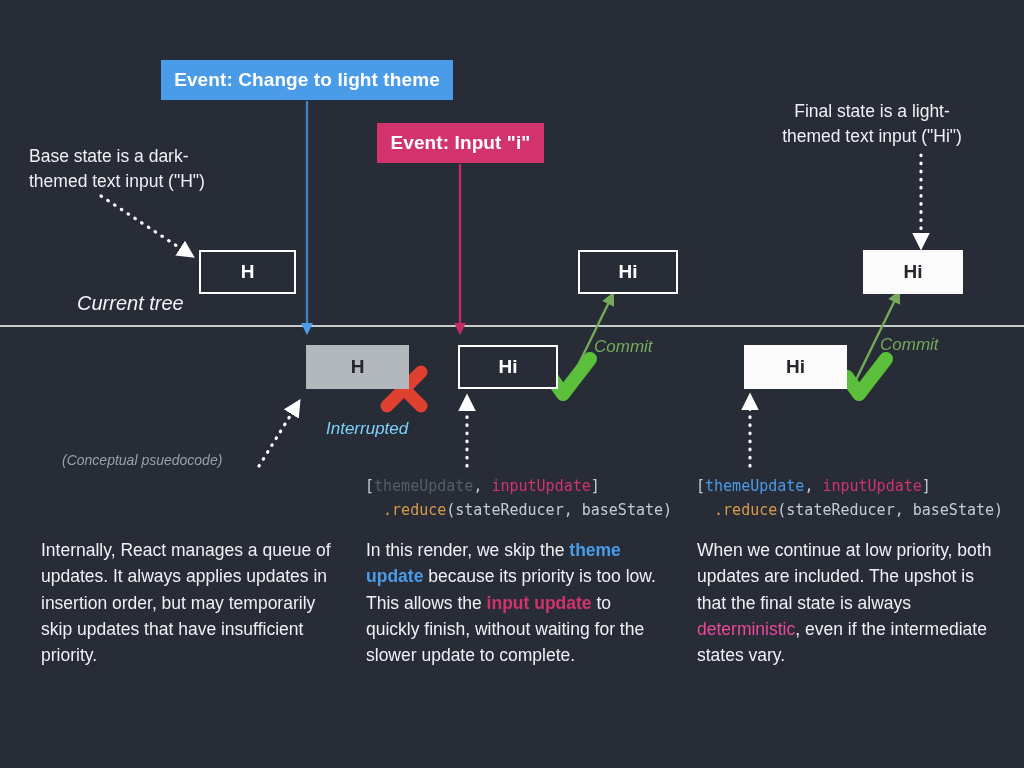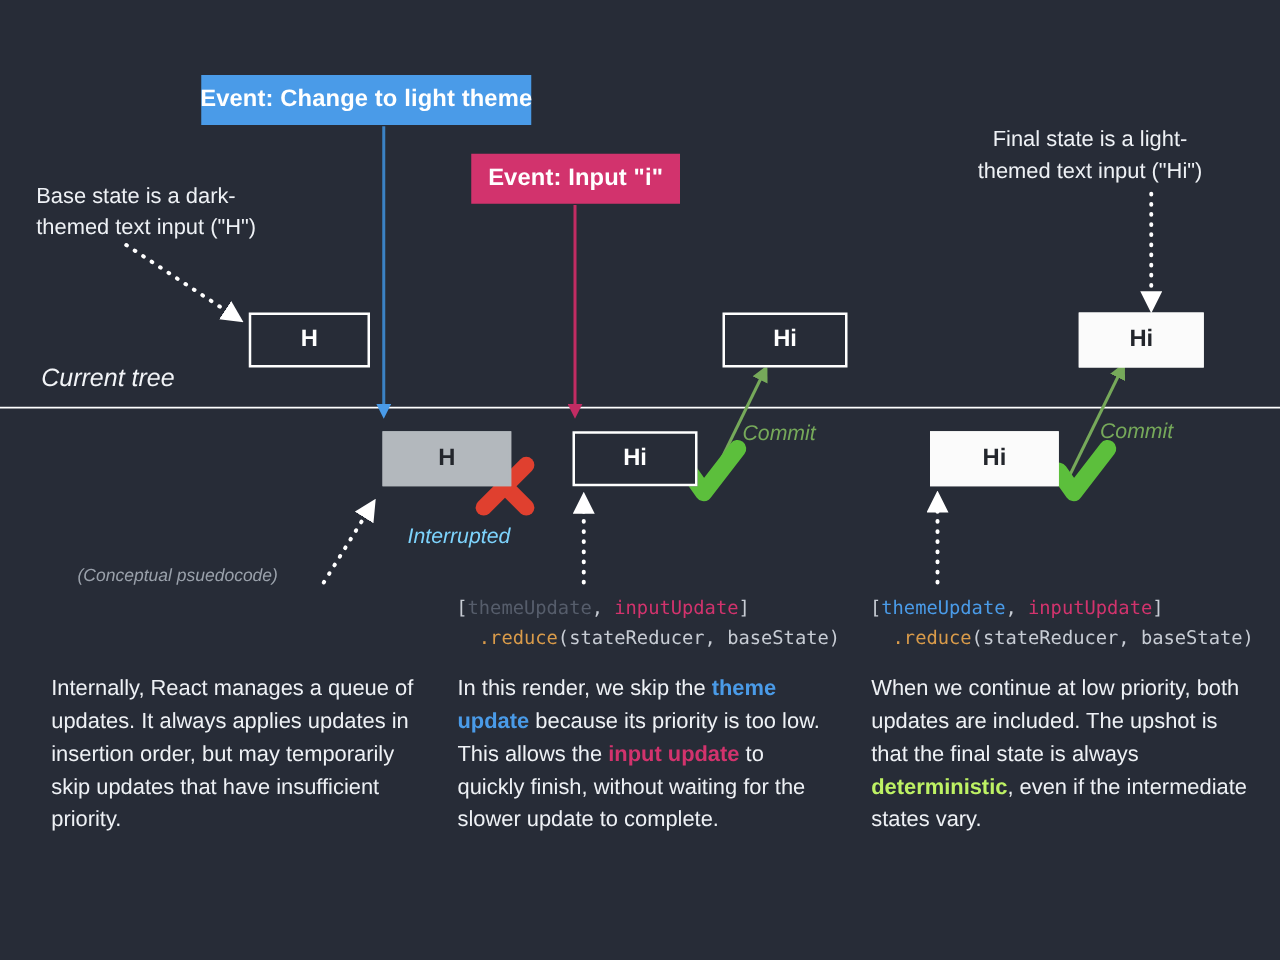--- a/index.html
+++ b/index.html
@@ -34,21 +34,21 @@
     font-size: 19px;
     font-weight: 600;
     letter-spacing: 0.1px;
     display: flex;
     align-items: center;
     justify-content: center;
     white-space: nowrap;
   }
   #event-theme {
     left: 161px; top: 60px;
-    width: 264px; height: 40px;
+    width: 292px; height: 40px;
     background: #4a9be8;
   }
   #event-input {
     left: 377px; top: 123px;
     width: 167px; height: 40px;
     background: #d2336d;
   }
 
   
   .note {
@@ -61,20 +61,21 @@
   #note-base { left: 29px; top: 144px; width: 250px; }
   #note-final { left: 752px; top: 99px; width: 240px; text-align: center; }
 
   
   .tree-label {
     position: absolute;
     font-style: italic;
     font-size: 20px;
     color: #f2f4f7;
     white-space: nowrap;
+    margin-left: 44px;
   }
   #label-current { left: 33px; top: 292px; }
   #label-wip { left: 33px; top: 338px; }
 
   
   .node-box {
     position: absolute;
     display: flex;
     align-items: center;
     justify-content: center;
@@ -155,21 +156,21 @@
     font-size: 17.5px;
     line-height: 1.5;
     color: #eef1f5;
   }
   #para-1 { left: 41px; top: 537px; width: 300px; }
   #para-2 { left: 366px; top: 537px; width: 300px; }
   #para-3 { left: 697px; top: 537px; width: 305px; }
 
   .hl-theme { color: #4a9be8; font-weight: 700; }
   .hl-input { color: #d2336d; font-weight: 700; }
-  .hl-det   { color: #bef264; font-weight: 700; margin-top: 32px; }
+  .hl-det   { color: #ec4899; font-weight: 400; margin-top: 32px; }
 </style>
 </head>
 <body>
 
 <div id="stage">
 
   <svg id="svg-layer" viewBox="0 0 1024 768" xmlns="http://www.w3.org/2000/svg">
     <defs>
       <marker id="arrow-blue" viewBox="0 0 10 10" refX="5" refY="5" markerWidth="5" markerHeight="5" orient="auto-start-reverse">
         <path d="M 0 0 L 10 5 L 0 10 z" fill="#4a9be8"></path>

